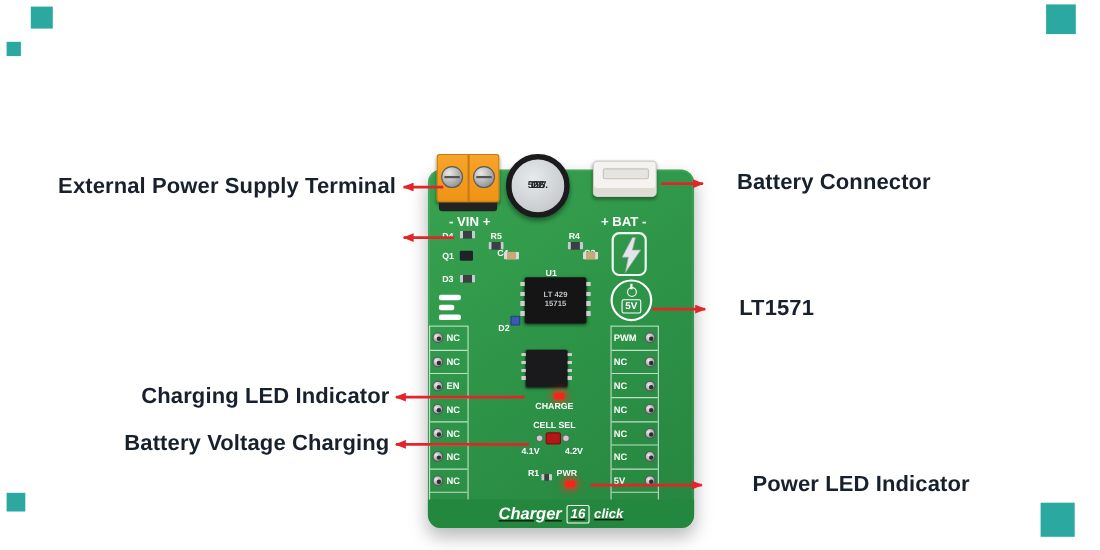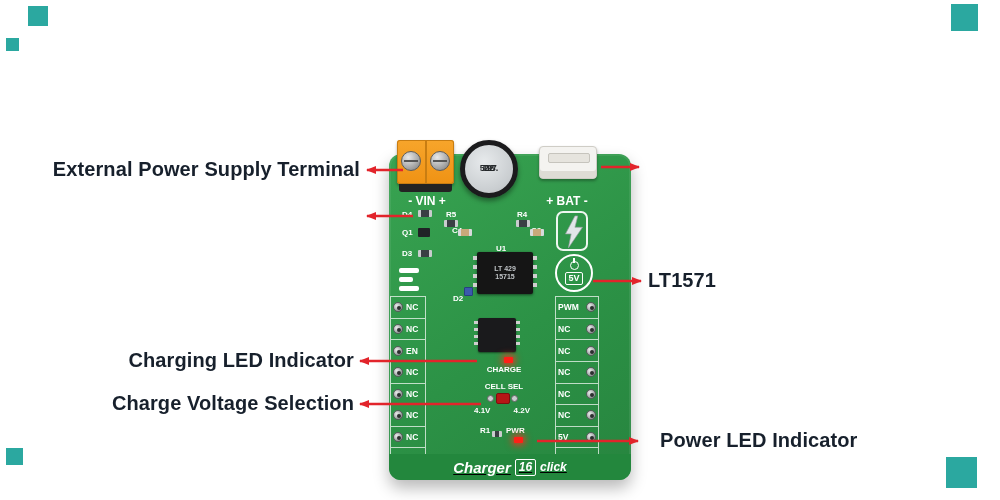--- a/index.html
+++ b/index.html
@@ -9,21 +9,21 @@
 
   
   .sq { position:absolute; background:#2ba8a0; }
   .sq1 { left:28px;  top:6px;   width:20px; height:20px; }
   .sq2 { left:6px;   top:38px;  width:13px; height:13px; }
   .sq3 { left:951px; top:4px;   width:27px; height:27px; }
   .sq4 { left:6px;   top:448px; width:17px; height:17px; }
   .sq5 { left:946px; top:457px; width:31px; height:31px; }
 
   
-  .callout { position:absolute; font-weight:700; font-size:20px; color:#17202c; z-index:4; letter-spacing:.1px; }
+  .callout { position:absolute; font-weight:700; font-size:20px; color:#17202c; z-index:4; letter-spacing:.1px;padding-left:24px; }
   .callout.ca-left  { text-align:right; }
   .co1 { left:0;   top:158px; width:360px; }
   .co2 { left:0;   top:203px; width:360px; line-height:27px; }
   .co3 { left:0;   top:349px; width:354px; }
   .co4 { left:0;   top:392px; width:354px; }
   .co5 { left:646px; top:155px; }
   .co6 { left:648px; top:269px; }
   .co7 { left:660px; top:429px; }
 
   .overlay { position:absolute; left:0; top:0; width:1000px; height:500px; z-index:5; pointer-events:none; }
@@ -138,21 +138,22 @@
 <div class="stage">
 
   <div class="sq sq1"></div>
   <div class="sq sq2"></div>
   <div class="sq sq3"></div>
   <div class="sq sq4"></div>
   <div class="sq sq5"></div>
 
   <div class="callout ca-left co1">External Power Supply Terminal</div>
   <div class="callout ca-left co3">Charging LED Indicator</div>
-  <div class="callout ca-left co4">Charge Voltage Selection</div>
+  <div class="callout ca-left co4">Battery Voltage Charging</div>
+  <div class="callout co5">Battery Connector</div>
   <div class="callout co6">LT1571</div>
   <div class="callout co7">Power LED Indicator</div>
 
   <svg class="overlay">
     <defs>
       <marker id="ah" markerUnits="userSpaceOnUse" markerWidth="10" markerHeight="8" refX="9" refY="4" orient="auto">
         <polygon points="0,0 10,4 0,8" fill="#e2242b"></polygon>
       </marker>
     </defs>
     <line x1="403" y1="170" x2="367" y2="170" stroke="#e2242b" stroke-width="2.5" marker-end="url(#ah)"></line>

